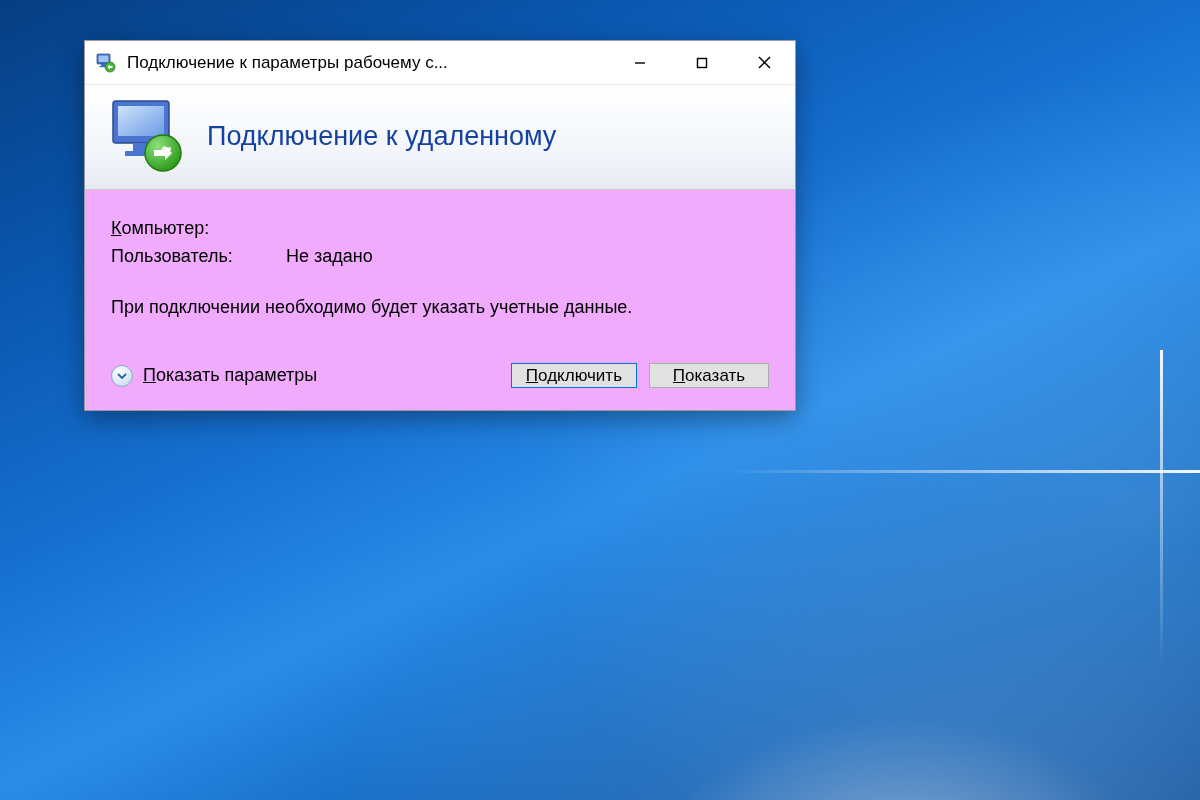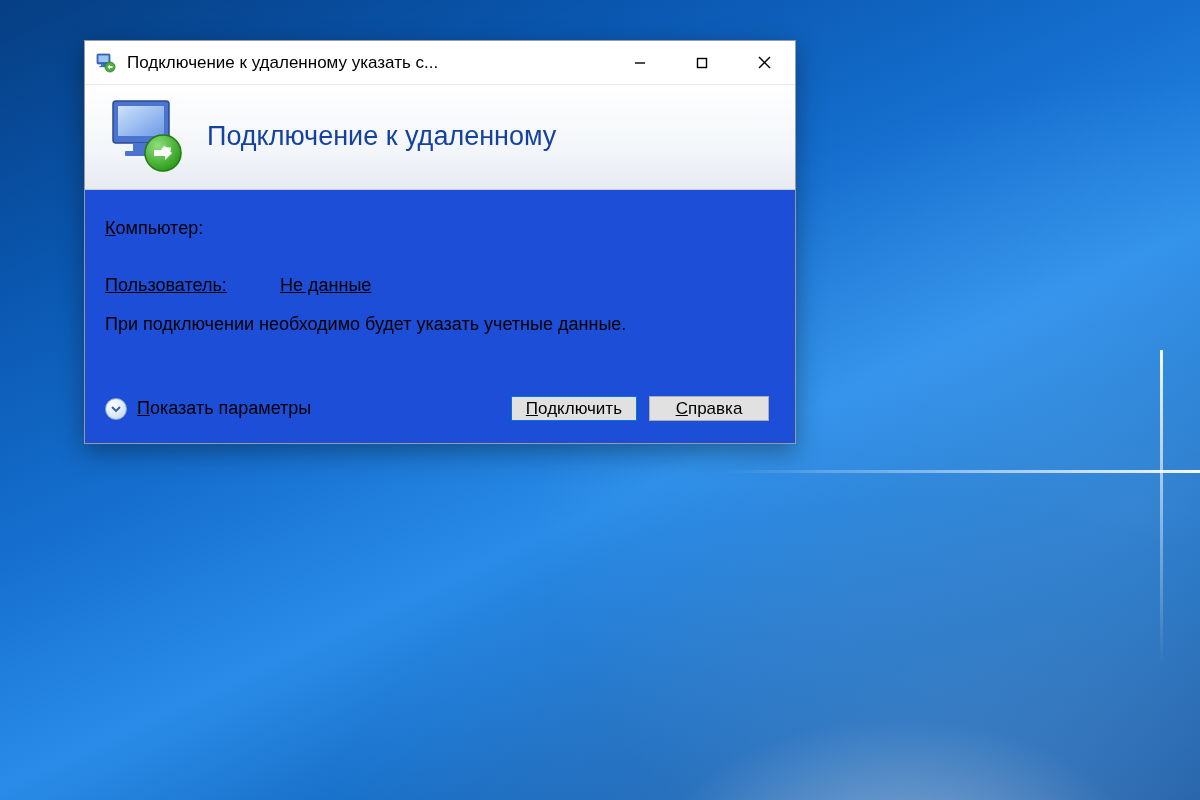--- a/index.html
+++ b/index.html
@@ -71,22 +71,22 @@
 }
 .banner-icon {
   width: 80px; height: 80px;
   margin-right: 20px;
   position: relative;
 }
 .banner-text { display: flex; flex-direction: row; text-align: right; }
 .banner-line1 { font-size: 27px; color: #1542a0; font-weight: 400; line-height: 1.1; }
 .banner-line2 { font-size: 30px; color: #1542a0; font-weight: 700; line-height: 1.15; }
 .body-area {
-  background: #1d4ed8;
-  padding: 28px 26px 22px 20px;
+  background: #f0abfc;
+  padding: 28px 26px 22px 26px;
 }
 .row { display: flex; align-items: center; }
 .field-label {
   font-size: 18px; color: #000;
   width: 130px;
 }
 .underline-first::first-letter { text-decoration: underline; }
 .combo {
   flex: 1;
   height: 34px;
@@ -95,31 +95,31 @@
   display: flex; align-items: center;
   padding: 0 8px 0 10px;
   font-size: 18px;
 }
 .combo-input {
   flex: 1; border: none; outline: none;
   font-size: 18px; font-family: inherit;
   background: transparent;
 }
 .combo-chev { color: #555; font-size: 13px; padding-left: 8px; }
-.row-user { margin-top: 36px; text-decoration: underline; }
+.row-user { margin-top: 7px; }
 .user-label { font-size: 18px; color: #000; width: 175px; }
 .user-value { font-size: 18px; color: #000; }
 .hint {
-  margin-top: 16px;
+  margin-top: 28px;
   font-size: 18px; color: #000;
   line-height: 1.35;
   max-width: 560px;
 }
 .footer {
-  margin-top: 60px;
+  margin-top: 44px;
   display: flex; align-items: center;
 }
 .expand-wrap { display: flex; align-items: center; flex: 1; gap: 10px; }
 .expand-icon {
   width: 22px; height: 22px;
   border: 1px solid #8aa9cb;
   border-radius: 50%;
   background: radial-gradient(circle at 35% 30%, #ffffff 0%, #dce9f7 55%, #b9cfe8 100%);
   display: flex; align-items: center; justify-content: center;
 }
@@ -148,21 +148,21 @@
     <div class="titlebar-icon">
       <svg width="20" height="20" viewBox="0 0 20 20">
         <rect x="1" y="1" width="13" height="10" rx="1" fill="#3b6fc7" stroke="#274e91" stroke-width="0.7"></rect>
         <rect x="2.5" y="2.5" width="10" height="6.5" fill="#9fc4f2"></rect>
         <rect x="5" y="11" width="5" height="2" fill="#3b6fc7"></rect>
         <rect x="3.5" y="13" width="8" height="1.2" fill="#3b6fc7"></rect>
         <circle cx="14" cy="14" r="5" fill="#49b23a" stroke="#2d7a20" stroke-width="0.8"></circle>
         <path d="M11.5 14 L14 11.5 L14 13 L16.5 13 L16.5 15 L14 15 L14 16.5 Z" fill="#fff"></path>
       </svg>
     </div>
-    <div class="titlebar-title">Подключение к удаленному указать с...</div>
+    <div class="titlebar-title">Подключение к параметры рабочему с...</div>
     <div class="titlebar-controls">
       <div class="tb-btn">
         <svg width="14" height="14" viewBox="0 0 14 14">
             <line x1="2" y1="7" x2="12" y2="7" stroke="#000" stroke-width="1.4"></line>
           </svg>
       </div>
       <div class="tb-btn">
         <svg width="14" height="14" viewBox="0 0 14 14">
             <rect x="2.5" y="2.5" width="9" height="9" fill="none" stroke="#000" stroke-width="1.4"></rect>
           </svg>
@@ -205,36 +205,36 @@
     </div>
   </div>
 
   <div class="body-area">
     <div class="row">
       <div class="field-label underline-first">Компьютер:</div>
     </div>
 
     <div class="row row-user">
       <div class="user-label">Пользователь:</div>
-      <div class="user-value">Не данные</div>
+      <div class="user-value">Не задано</div>
     </div>
 
     <div class="hint">При подключении необходимо будет указать учетные данные.</div>
 
     <div class="footer">
       <div class="expand-wrap">
         <div class="expand-icon">
           <svg width="12" height="12" viewBox="0 0 12 12">
               <path d="M2 4 L6 8 L10 4" fill="none" stroke="#2a5ca8" stroke-width="1.8"></path>
             </svg>
         </div>
         <div class="expand-label underline-first">Показать параметры</div>
       </div>
       <button class="btn primary">
         <span class="underline-first">Подключить</span>
       </button>
       <button class="btn">
-        <span class="underline-first">Справка</span>
+        <span class="underline-first">Показать</span>
       </button>
     </div>
   </div>
 
 </div>
 
 </body></html>

